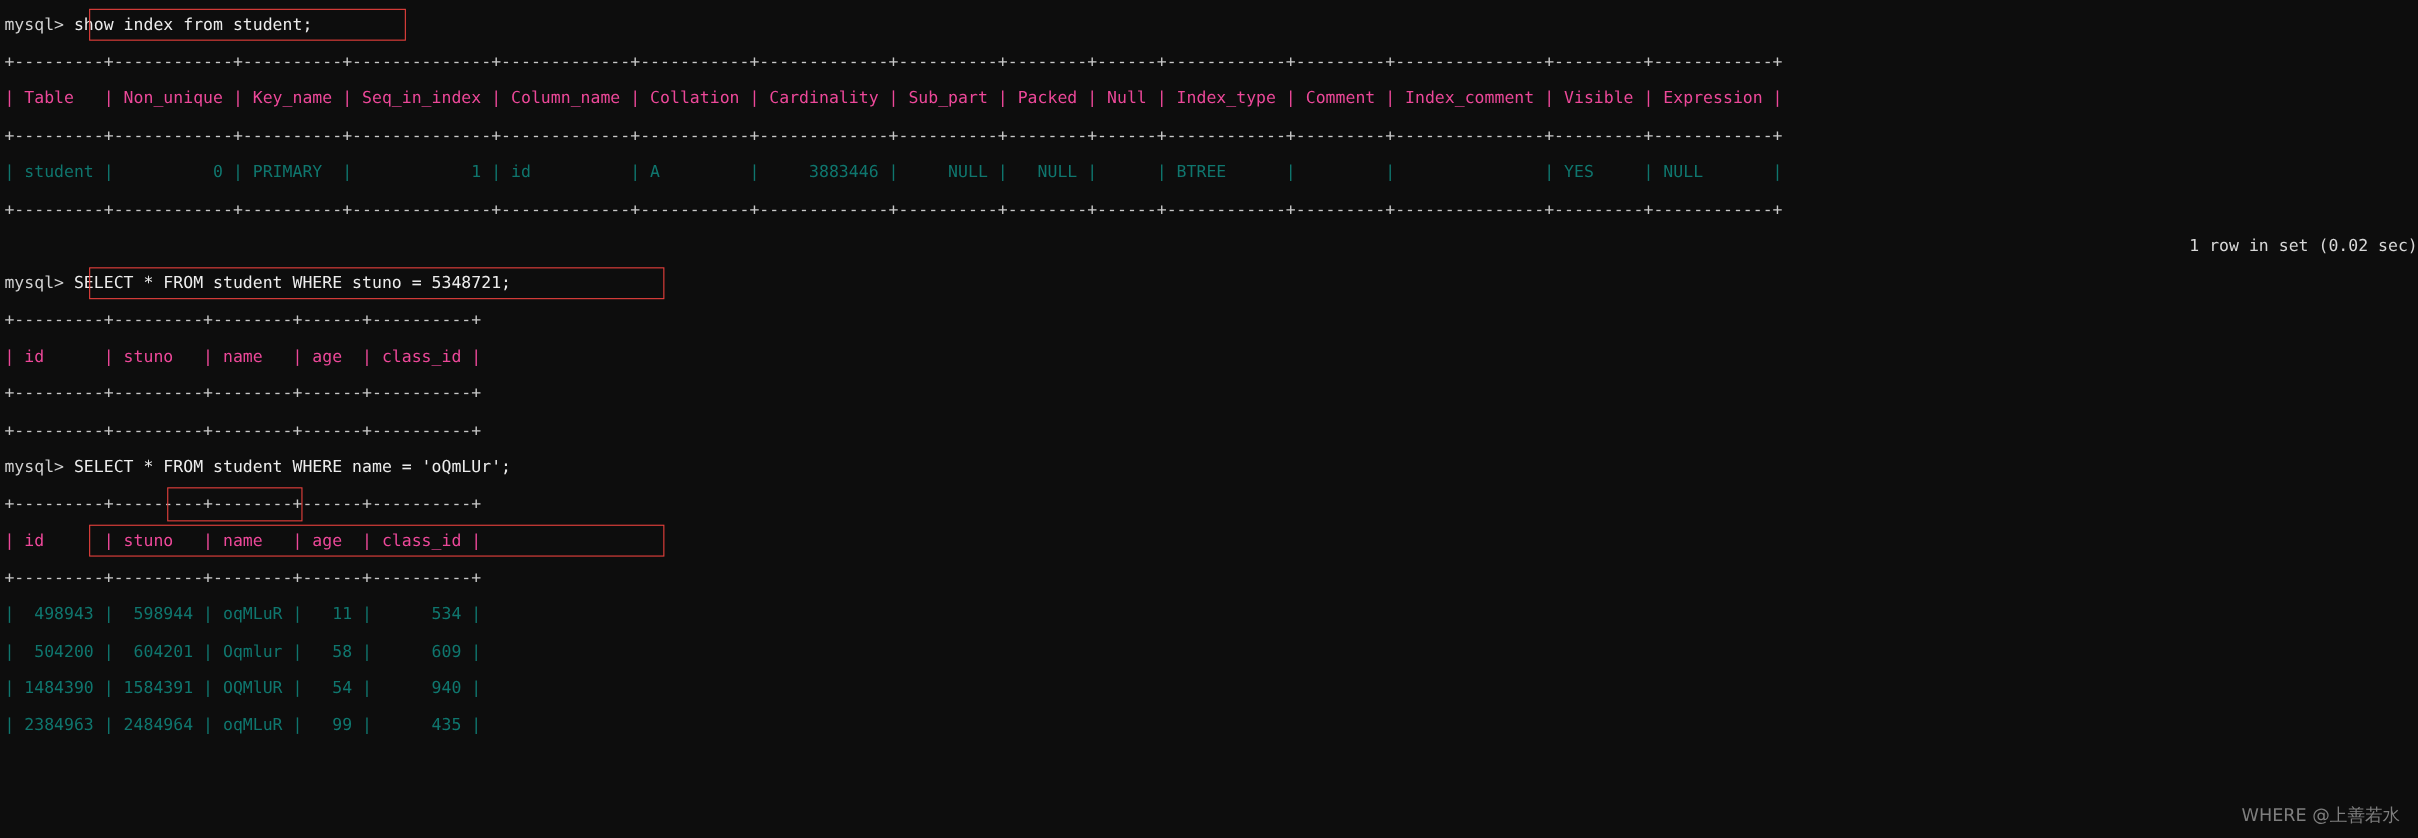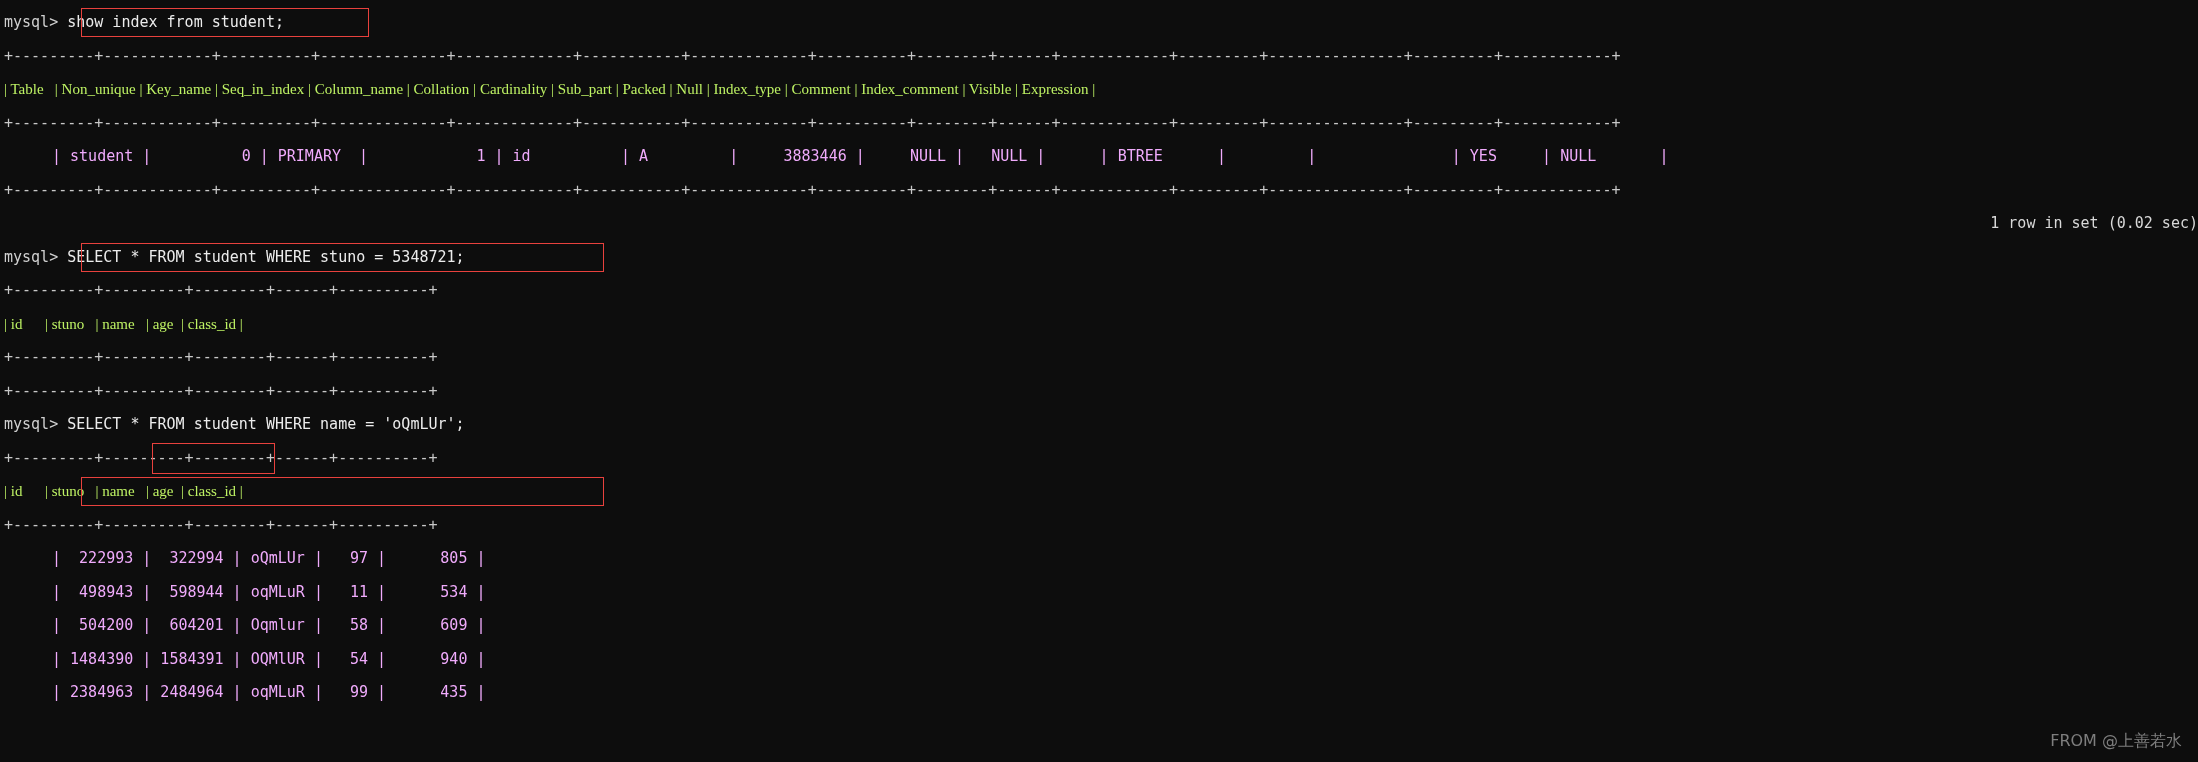--- a/index.html
+++ b/index.html
@@ -27,22 +27,22 @@
     font-size: 15px;
     line-height: 33.5px;
     height: 33.5px;
     white-space: pre;
     color: #d8d8d8;
     letter-spacing: 0px;
     padding-left: 4px;
     position: relative;
   }
   .rule  { color: #c8c8c8; }
-  .hdr   { color: #bef264; font-family: Liberation Serif, serif; }
-  .cell  { color: #f0abfc; margin-left: 48px; }
+  .hdr   { color: #ec4899; }
+  .cell  { color: #0f766e; }
   .info  { color: #d8d8d8; text-align: right; }
   .prompt{ color: #d0d0d0; }
   .sql   { color: #ececec; }
 
   
   .hl {
     position: absolute;
     border: 1.6px solid #e8413d;
     pointer-events: none;
     box-sizing: border-box;
@@ -72,25 +72,24 @@
   <div class="line"><span class="prompt">mysql&gt;</span> <span class="sql">SELECT * FROM student WHERE stuno = 5348721;</span></div>
   <div class="line rule">+---------+---------+--------+------+----------+</div>
   <div class="line hdr">| id      | stuno   | name   | age  | class_id |</div>
   <div class="line rule">+---------+---------+--------+------+----------+</div>
   <div class="line rule">+---------+---------+--------+------+----------+</div>
 
   <div class="line"><span class="prompt">mysql&gt;</span> <span class="sql">SELECT * FROM student WHERE name = 'oQmLUr';</span></div>
   <div class="line rule">+---------+---------+--------+------+----------+</div>
   <div class="line hdr">| id      | stuno   | name   | age  | class_id |</div>
   <div class="line rule">+---------+---------+--------+------+----------+</div>
-  <div class="line cell">|  222993 |  322994 | oQmLUr |   97 |      805 |</div>
   <div class="line cell">|  498943 |  598944 | oqMLuR |   11 |      534 |</div>
   <div class="line cell">|  504200 |  604201 | Oqmlur |   58 |      609 |</div>
   <div class="line cell">| 1484390 | 1584391 | OQMlUR |   54 |      940 |</div>
   <div class="line cell">| 2384963 | 2484964 | oqMLuR |   99 |      435 |</div>
 
   <div class="hl" style="left: 81.2031px; top: 8px; width: 287.766px; height: 29px;"></div>
   <div class="hl" style="left: 81.2031px; top: 242.5px; width: 522.562px; height: 29px;"></div>
   <div class="hl" style="left: 151.625px; top: 442.5px; width: 123.406px; height: 31px;"></div>
   <div class="hl" style="left: 81.2031px; top: 477px; width: 522.562px; height: 29px;"></div>
 
-  <div class="watermark">FROM @上善若水</div>
+  <div class="watermark">WHERE @上善若水</div>
 </div>
 
 </body></html>

